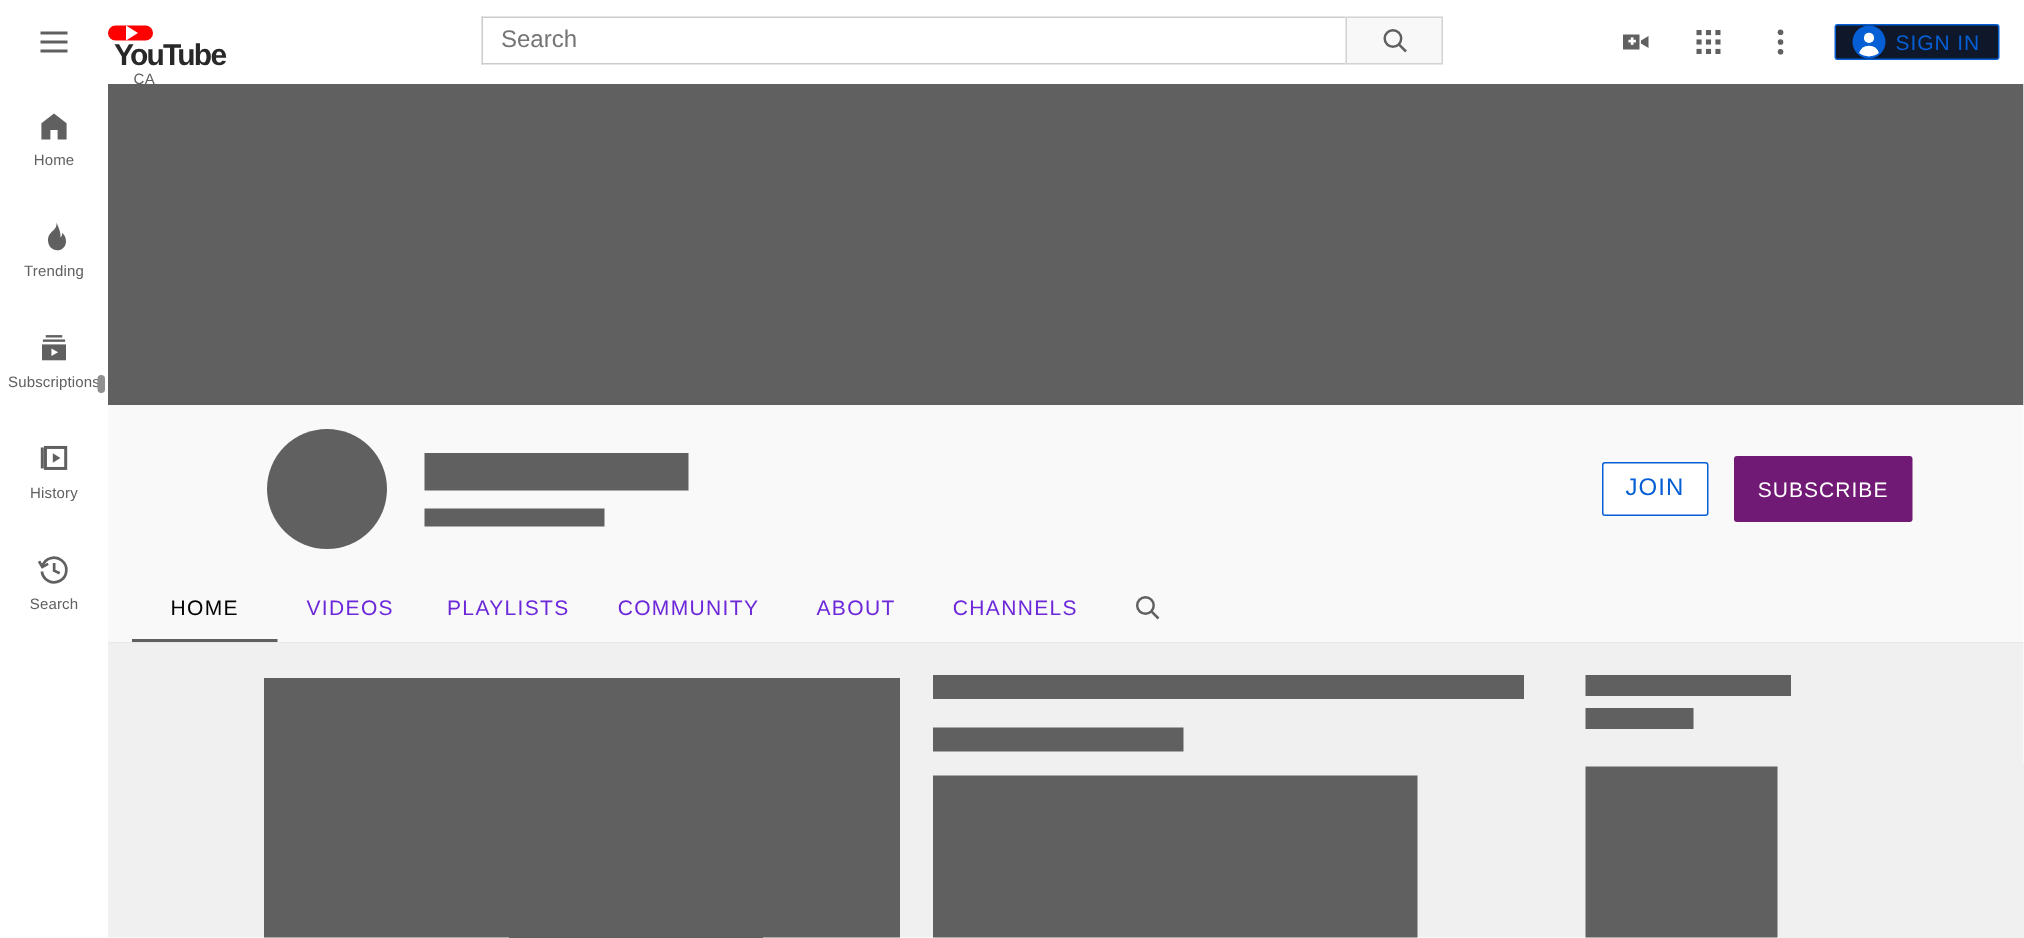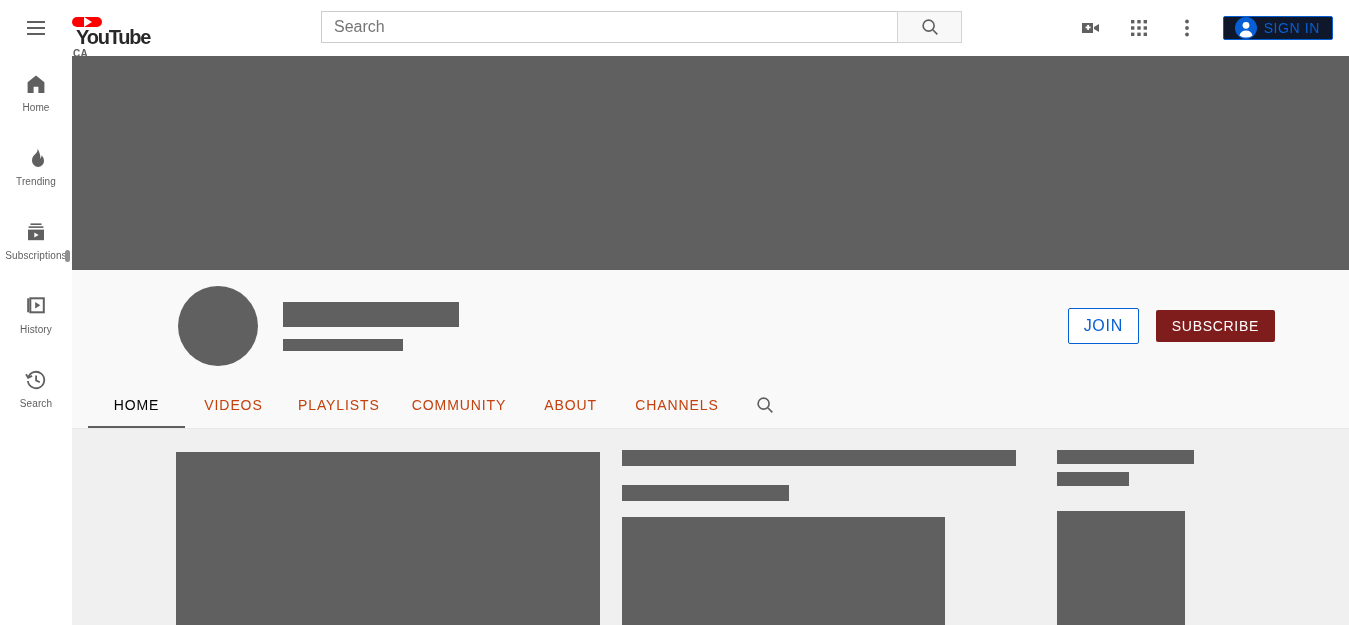--- a/index.html
+++ b/index.html
@@ -77,24 +77,23 @@
     font-size: 20px;
     font-weight: 700;
     letter-spacing: -1.2px;
     color: #282828;
     margin-left: 4px;
     line-height: 21px;
   }
   .yt-country {
     font-size: 10px;
     color: #606060;
-    margin-left: 1px;
+    margin-left: 17px;
     line-height: 11px;
     letter-spacing: 0.3px;
-    font-weight: bold;
   }
 
   .mast-center {
     position: absolute;
     left: 321px;
     top: 11px;
     display: flex;
     align-items: stretch;
     border-radius: 15px;
   }
@@ -267,22 +266,22 @@
     font-weight: 500;
     letter-spacing: 0.7px;
     font-family: "Liberation Sans", sans-serif;
     display: flex;
     align-items: center;
     justify-content: center;
     cursor: pointer;
     padding: 0 14px;
   }
   .subscribe-btn {
-    height: 32px;
-    background: #7f1d1d;
+    height: 44px;
+    background: #701a75;
     border: none;
     border-radius: 2px;
     color: #ffffff;
     font-size: 14px;
     font-weight: 500;
     letter-spacing: 0.7px;
     font-family: "Liberation Sans", sans-serif;
     display: flex;
     align-items: center;
     justify-content: center;
@@ -305,21 +304,21 @@
   .tab {
     position: relative;
     display: flex;
     align-items: center;
     justify-content: center;
     padding: 0 16px;
     min-width: 97px;
     font-size: 14px;
     font-weight: 500;
     letter-spacing: 0.9px;
-    color: #c2410c;
+    color: #6d28d9;
     cursor: pointer;
     text-transform: uppercase;
   }
   .tab.active { color: #030303; }
   .tab.active::after {
     content: "";
     position: absolute;
     left: 0; right: 0; bottom: 0;
     height: 2px;
     background: #606060;

